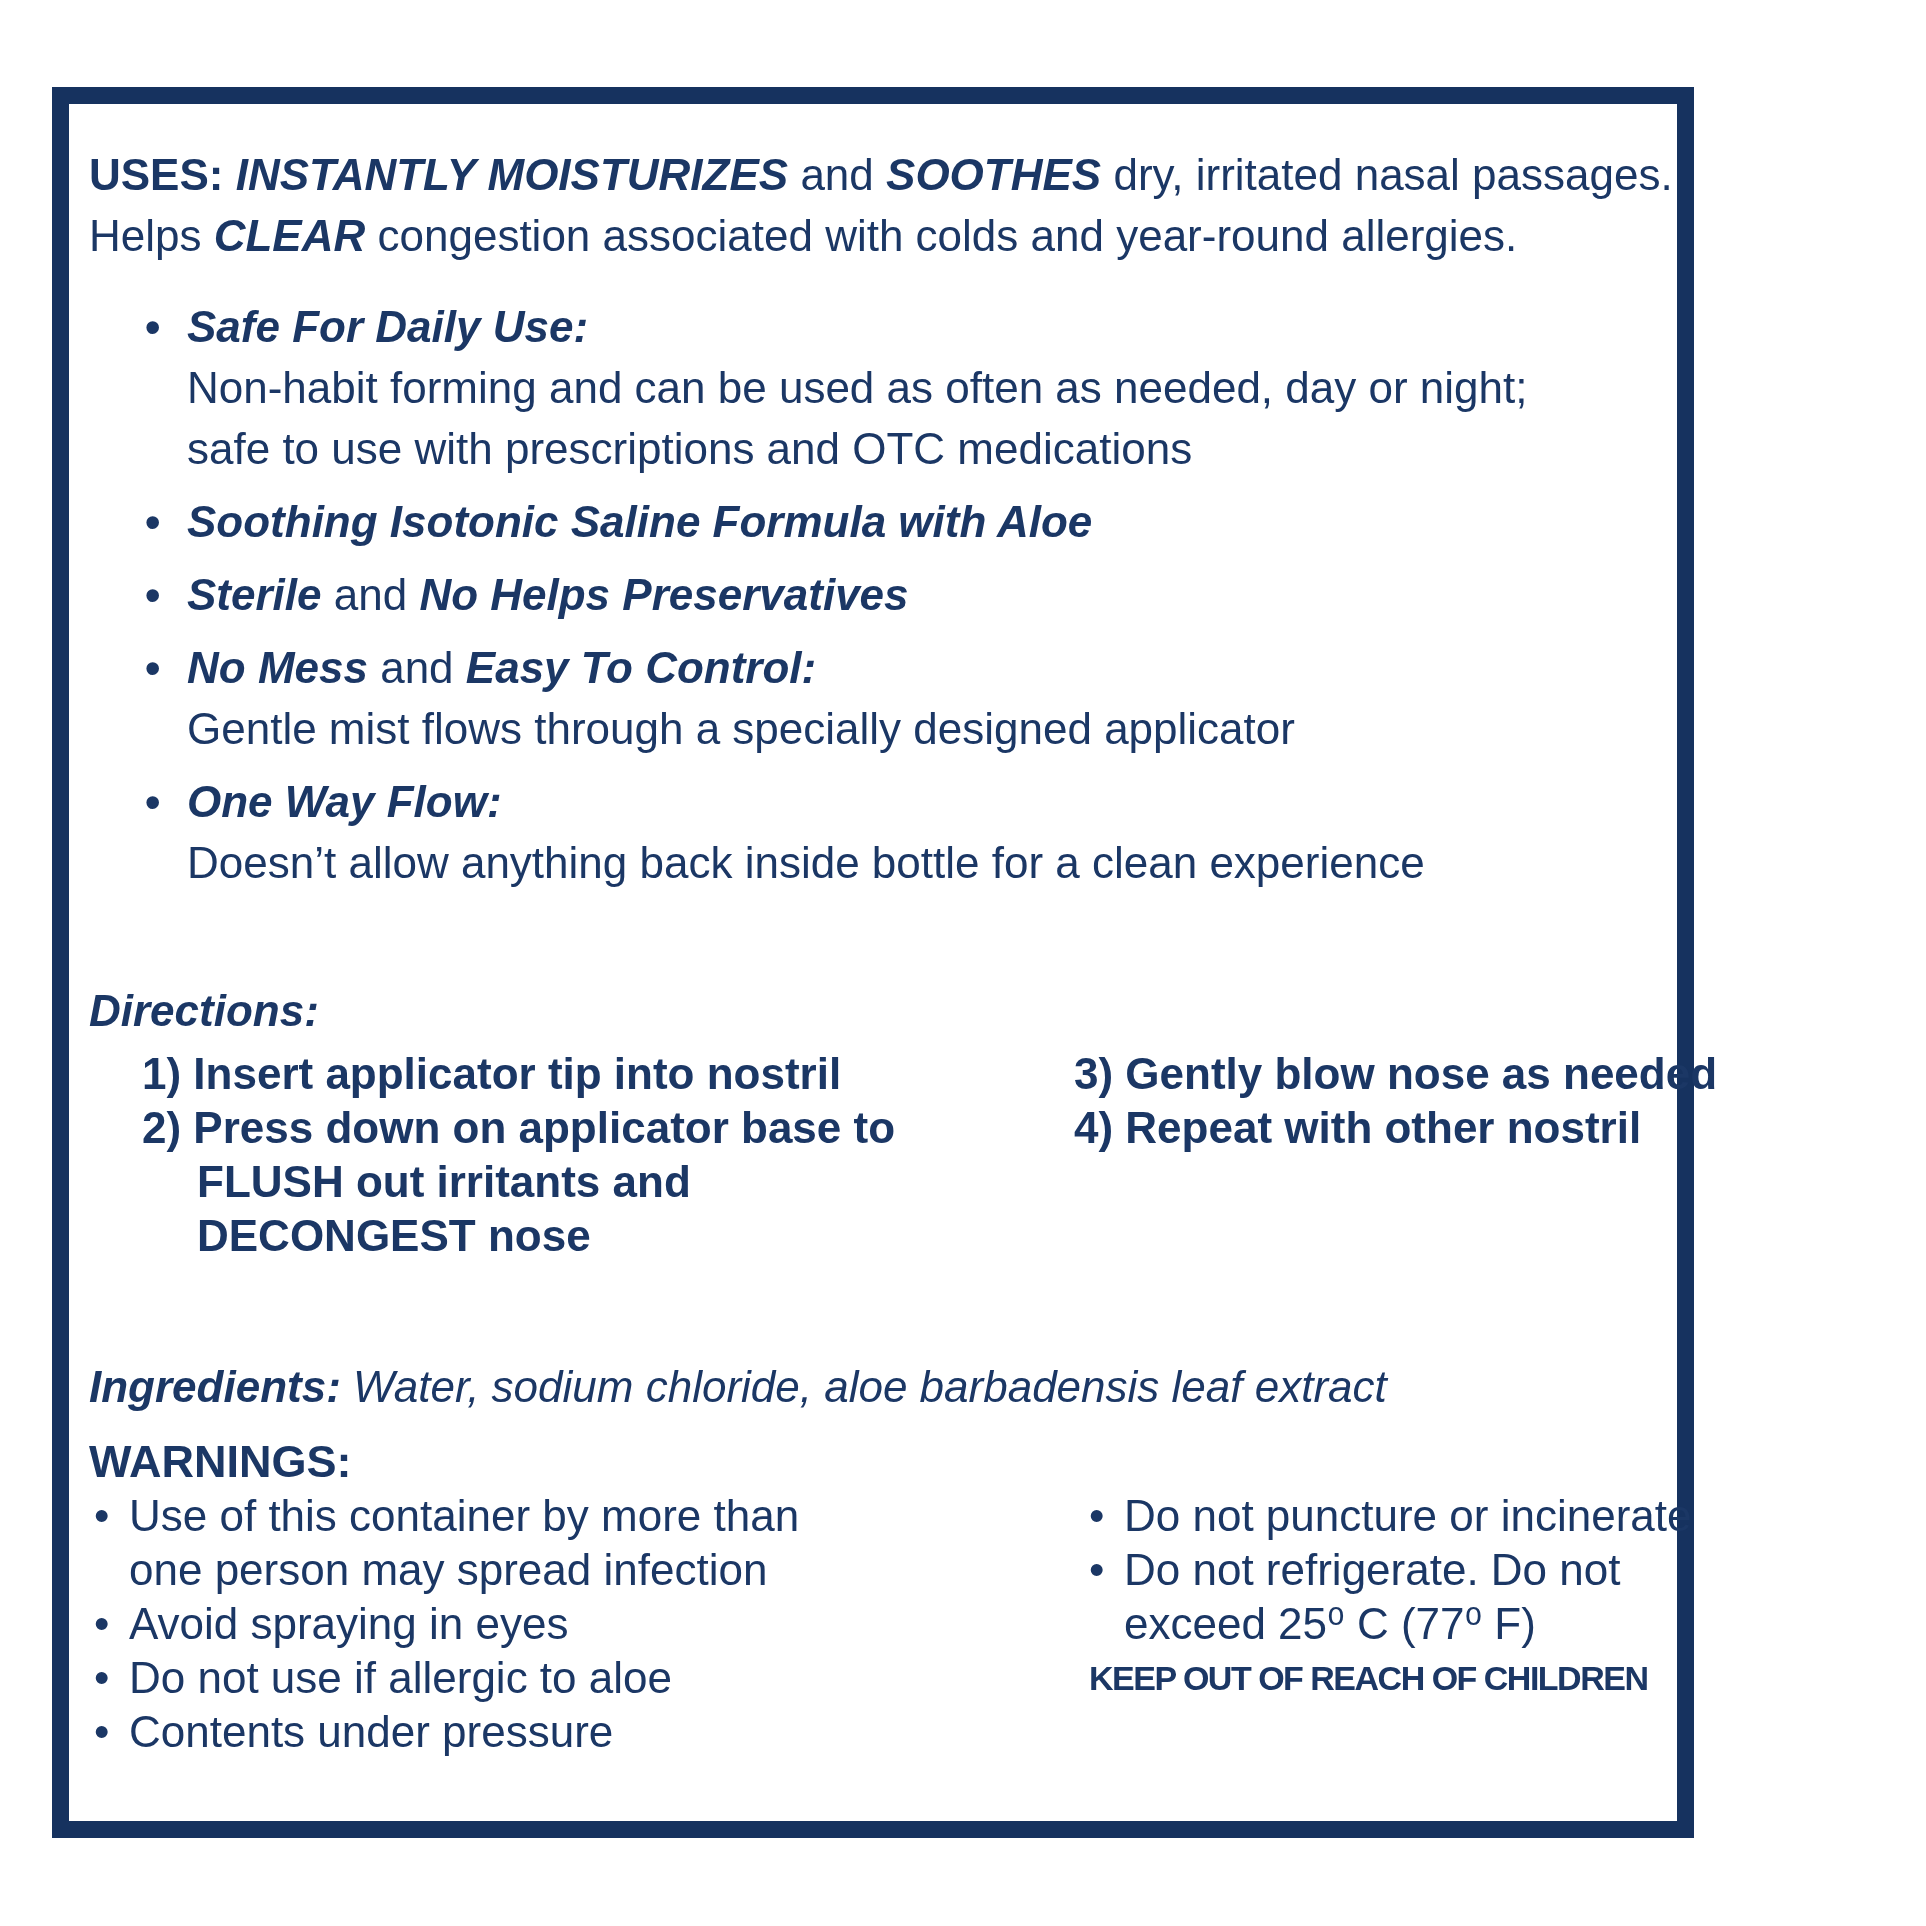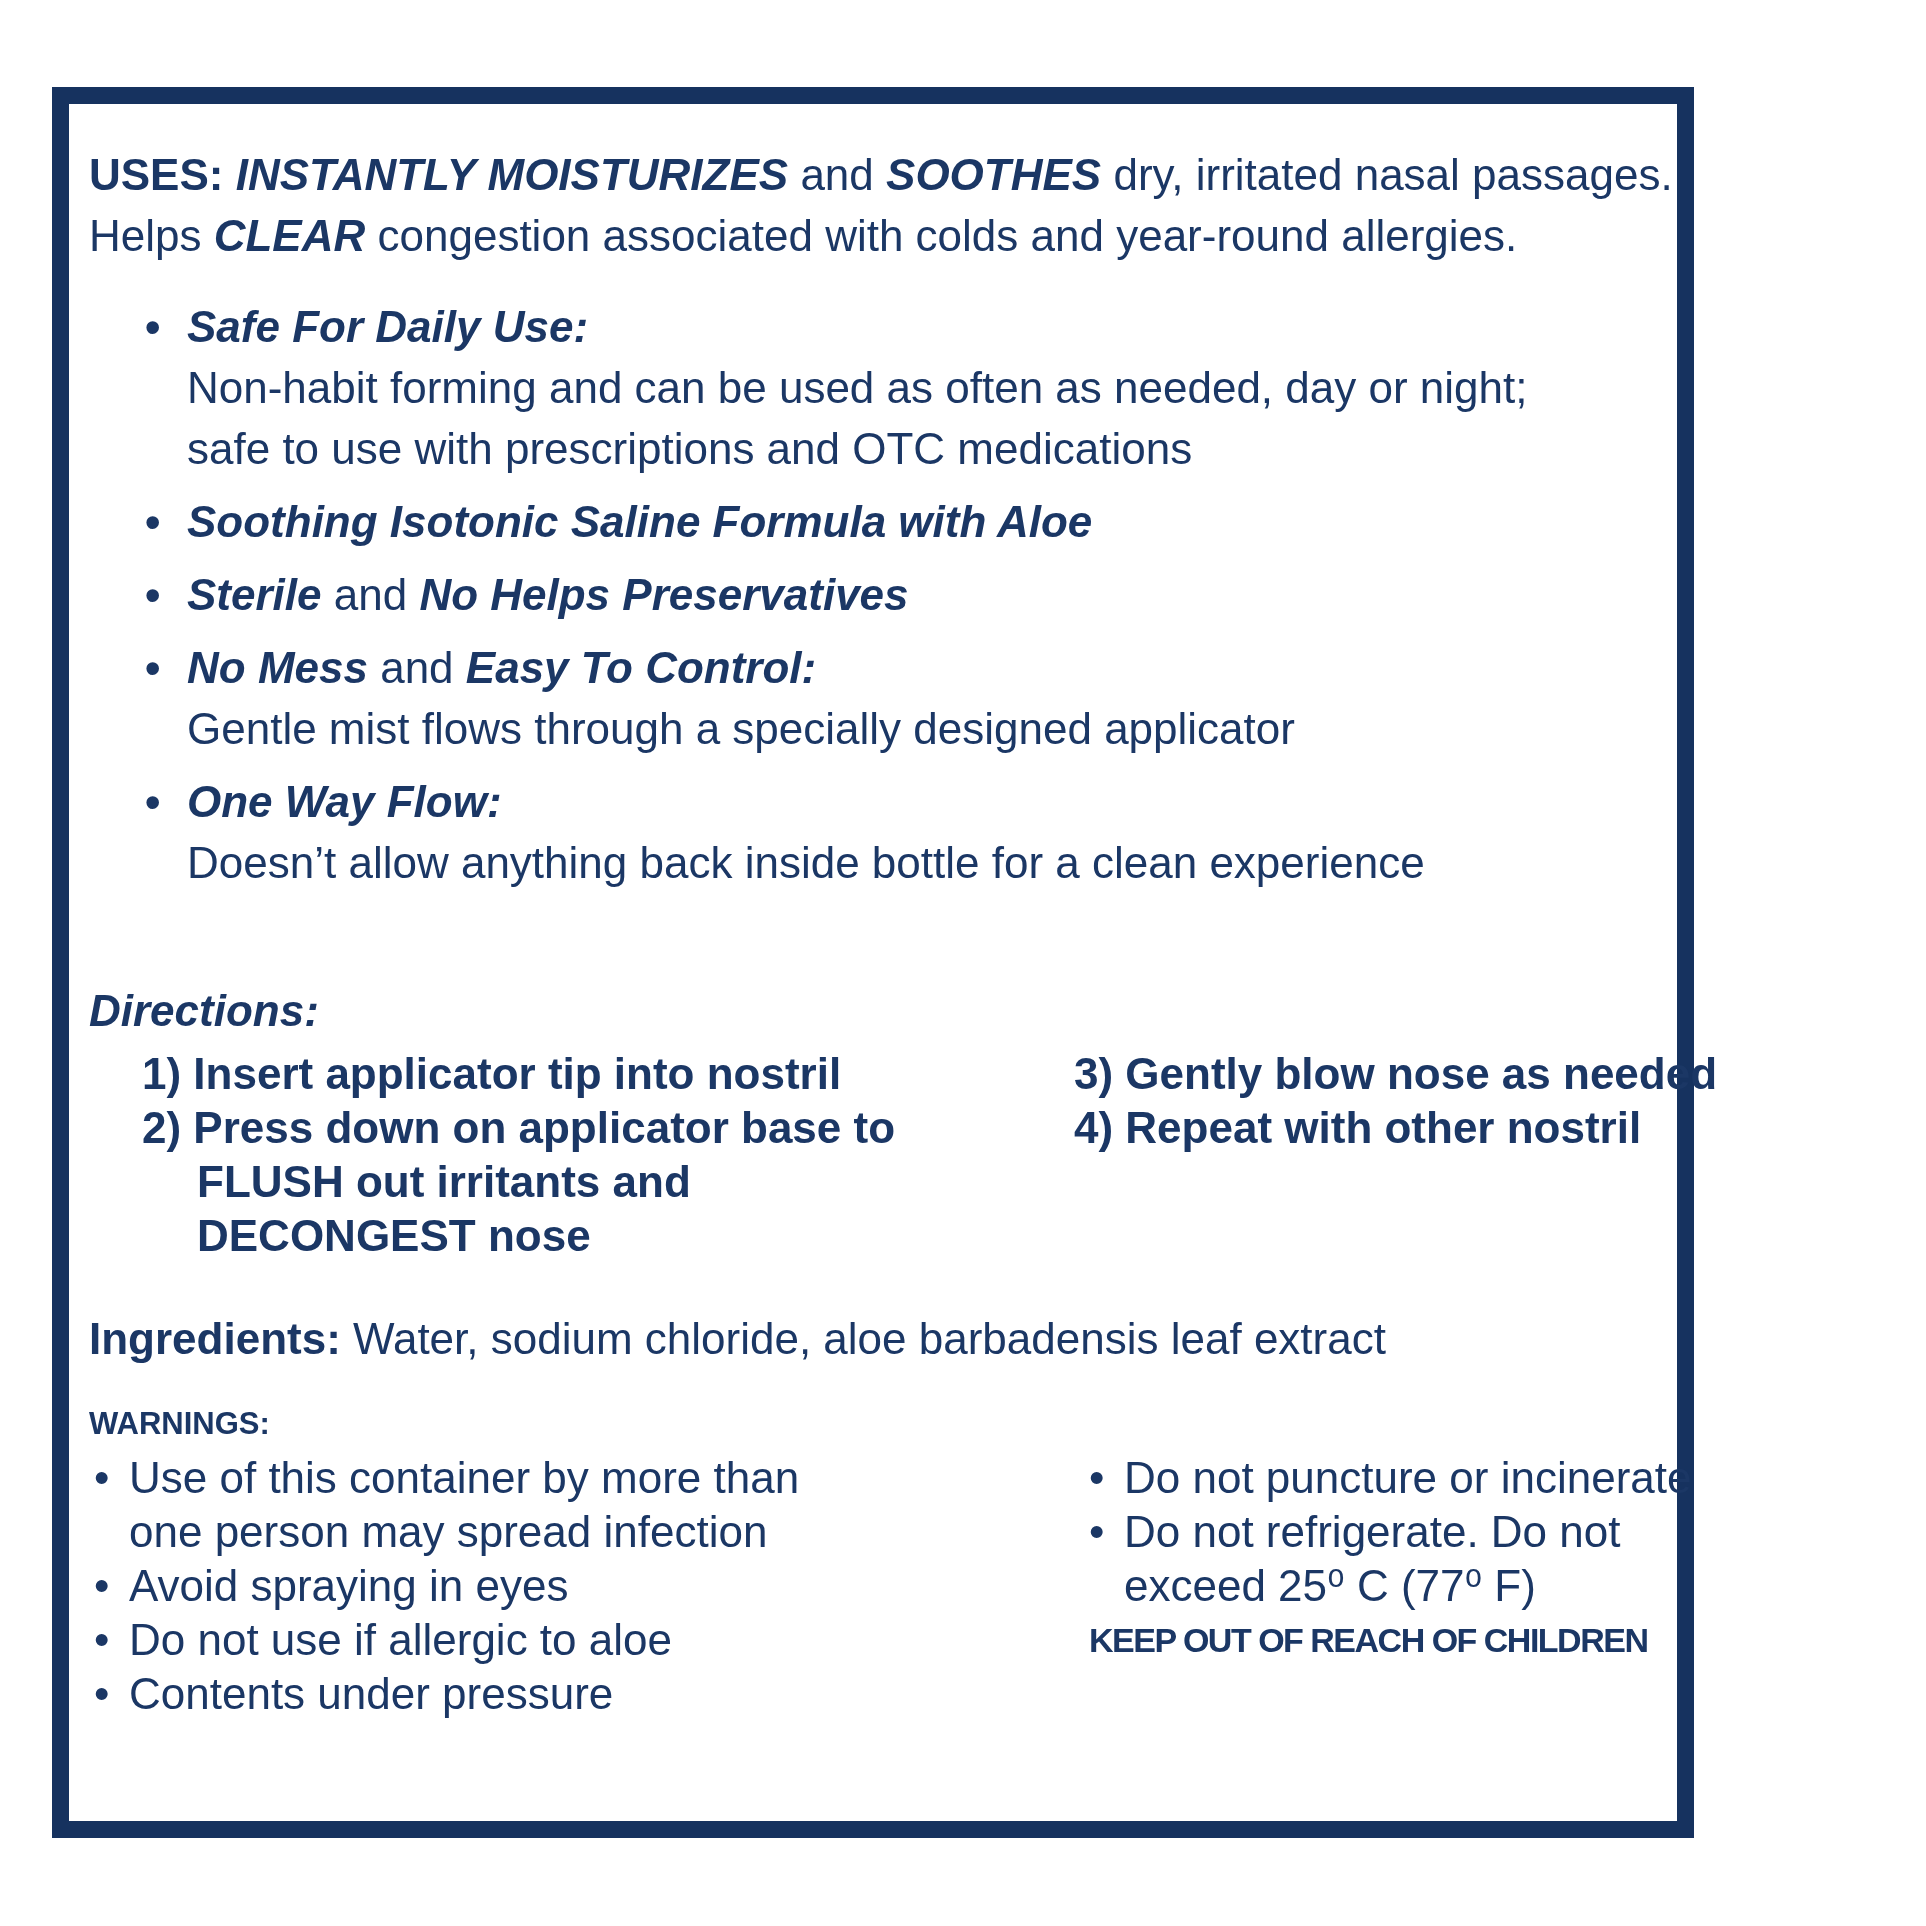--- a/index.html
+++ b/index.html
@@ -37,24 +37,24 @@
   .dot-col { flex: 0 0 42px; font-weight: 700; }
 
   
   .dir-title { margin-top: 87px; line-height: 61px; }
   .dir-grid { display: grid; grid-template-columns: 985px auto; margin-top: 6px; line-height: 54px; font-weight: 700; }
   .dir-col1 { padding-left: 53px; }
   .dl { white-space: nowrap; }
   .cont { padding-left: 55px; }
 
   
-  .ingredients { margin-top: 46px; line-height: 59px; white-space: nowrap; }
+  .ingredients { margin-top: 94px; line-height: 59px; white-space: nowrap; font-style: italic; }
 
   
-  .warn-title { margin-top: 28px; line-height: 55px; font-size: 31px; }
+  .warn-title { margin-top: 18px; line-height: 55px; font-size: 45px; }
   .warn-grid { display: grid; grid-template-columns: 1000px auto; line-height: 54px; }
   .w-item { display: flex; }
   .w-item.indented { padding-left: 5px; }
   .w-dot { flex: 0 0 35px; }
   .w-body div { white-space: nowrap; }
   .keep {
     font-weight: 700;
     font-size: 34px;
     letter-spacing: -1.5px;
     white-space: nowrap;

